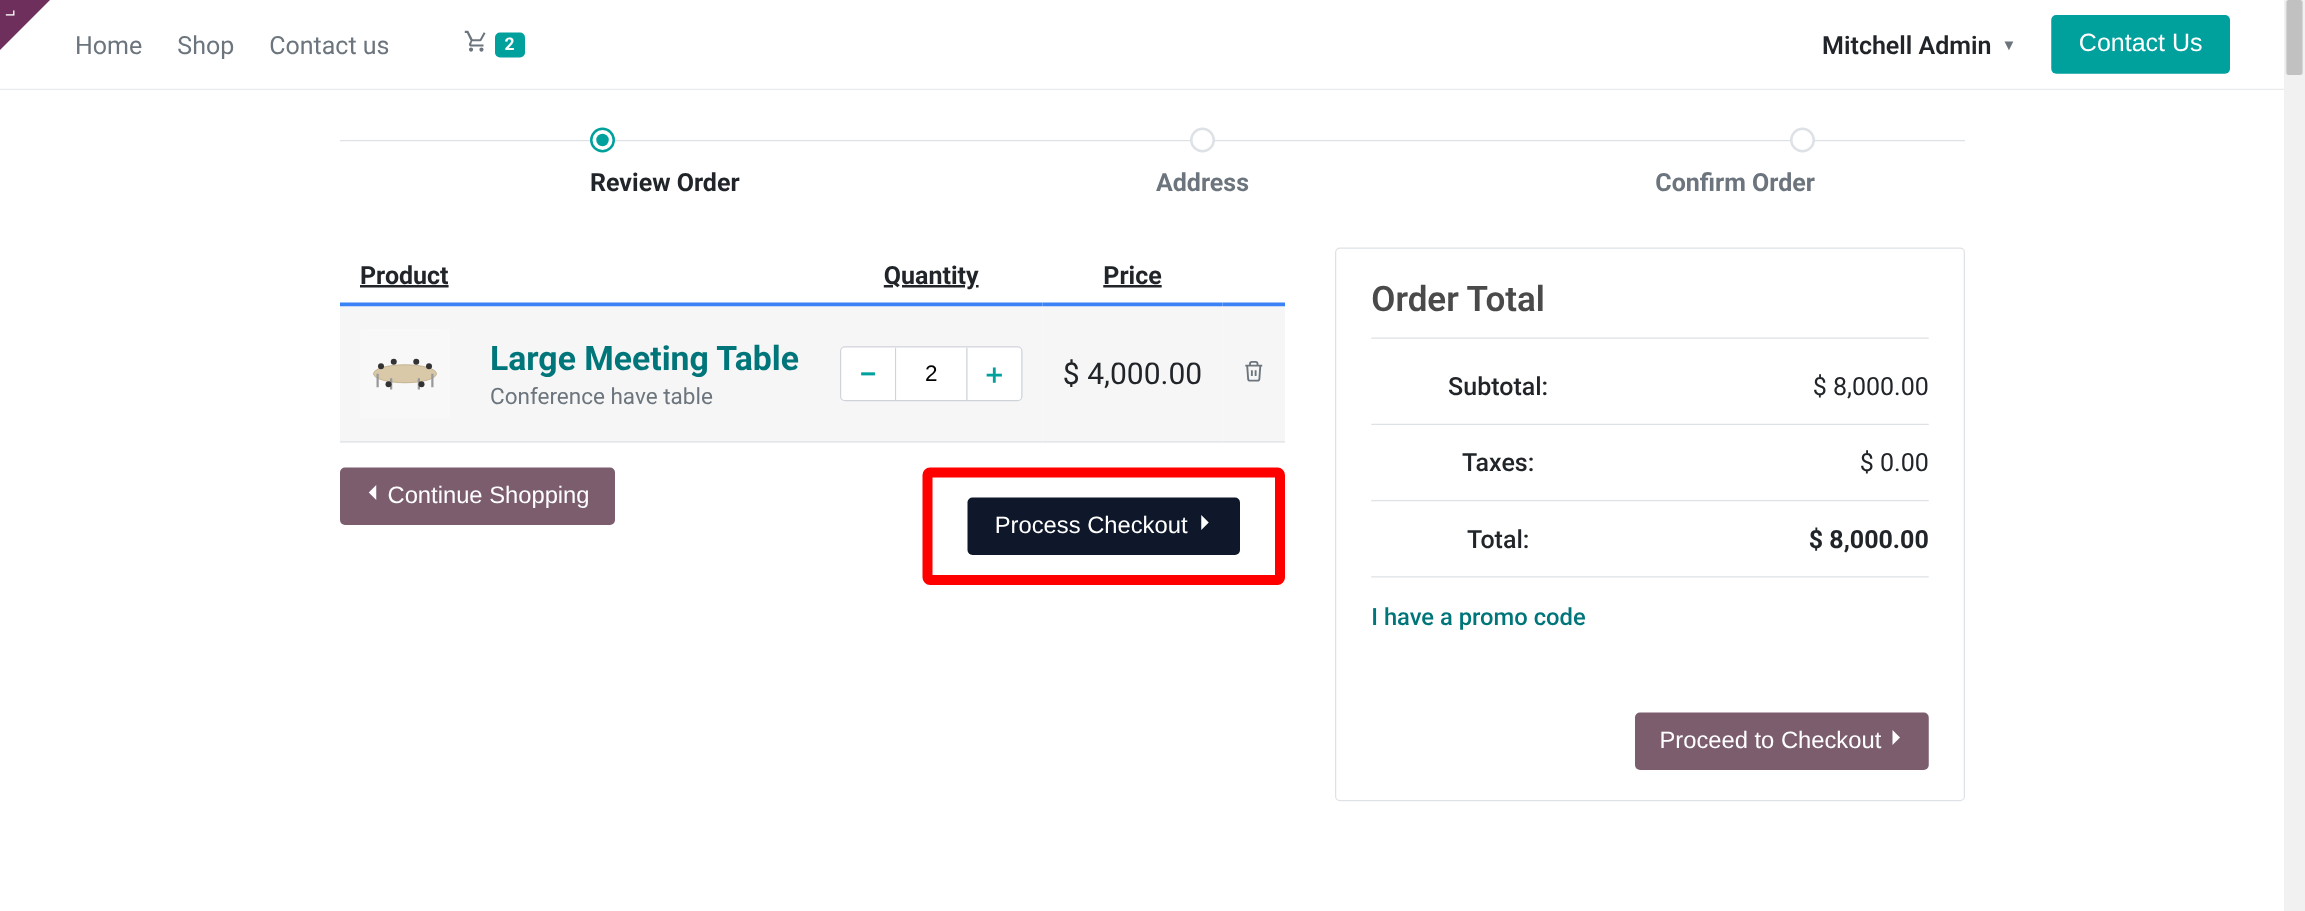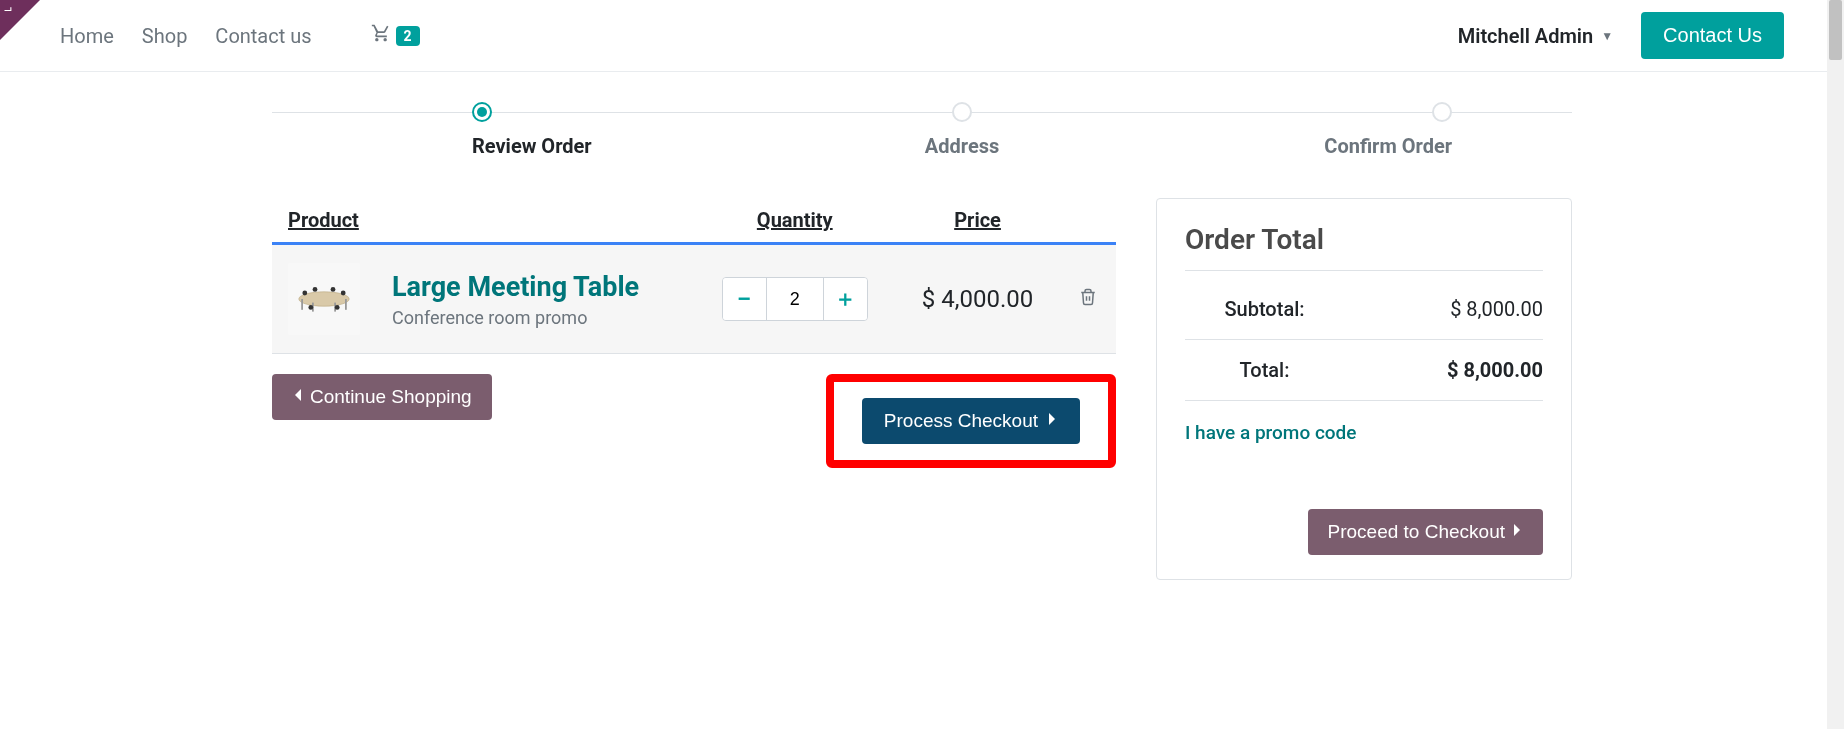--- a/index.html
+++ b/index.html
@@ -235,38 +235,38 @@
       color: #fff;
       border: none;
       border-radius: 4px;
       padding: 12px 20px;
       font-size: 19px;
       font-weight: 500;
       cursor: pointer;
       display: inline-flex; align-items: center; gap: 6px;
     }
     .btn-primary {
-      background: #0c4a6e;
+      background: #0f172a;
       color: #fff;
       border: none;
       border-radius: 4px;
       padding: 12px 22px;
       font-size: 19px;
       font-weight: 500;
       cursor: pointer;
       display: inline-flex; align-items: center; gap: 8px;
     }
     .highlight-box {
       border: 8px solid #ff0000;
       border-radius: 6px;
       padding: 16px 28px;
     }
     
     .summary-box {
-      width: 416px;
+      width: 504px;
       border: 1px solid #dee2e6;
       border-radius: 4px;
       padding: 24px 28px;
     }
     .summary-title {
       font-size: 28px;
       font-weight: 600;
       color: #4a4a4a;
       padding-bottom: 14px;
       border-bottom: 1px solid #dee2e6;
@@ -379,21 +379,21 @@
                     <circle cx="35" cy="14" r="4" fill="#333"></circle>
                     <circle cx="65" cy="14" r="4" fill="#333"></circle>
                     <circle cx="82" cy="20" r="4" fill="#333"></circle>
                     <circle cx="28" cy="44" r="4" fill="#333"></circle>
                     <circle cx="72" cy="44" r="4" fill="#333"></circle>
                   </svg>
               </div>
             </td>
             <td>
               <a href="#" class="prod-name">Large Meeting Table</a>
-              <div class="prod-desc">Conference room promo</div>
+              <div class="prod-desc">Conference have table</div>
             </td>
             <td style="text-align:center">
               <div class="qty-group">
                 <button class="qty-btn">−</button>
                 <input class="qty-input" value="2" style="">
                 <button class="qty-btn">＋</button>
               </div>
             </td>
             <td class="price-cell">$ 4,000.00</td>
             <td style="text-align:center">
@@ -428,20 +428,24 @@
         </div>
       </div>
     </div>
 
     <div class="summary-box">
       <div class="summary-title">Order Total</div>
       <div class="summary-row">
         <div class="label">Subtotal:</div>
         <div class="val">$ 8,000.00</div>
       </div>
+      <div class="summary-row">
+        <div class="label">Taxes:</div>
+        <div class="val">$ 0.00</div>
+      </div>
       <div class="summary-row total">
         <div class="label">Total:</div>
         <div class="val">$ 8,000.00</div>
       </div>
       <a href="#" class="promo-link">I have a promo code</a>
       <button class="btn-secondary proceed-btn">
         <span>Proceed to Checkout</span>
         <span>
           <svg width="12" height="16" viewBox="0 0 10 16" fill="currentColor">
               <path d="M2 2l6 6-6 6"></path>

